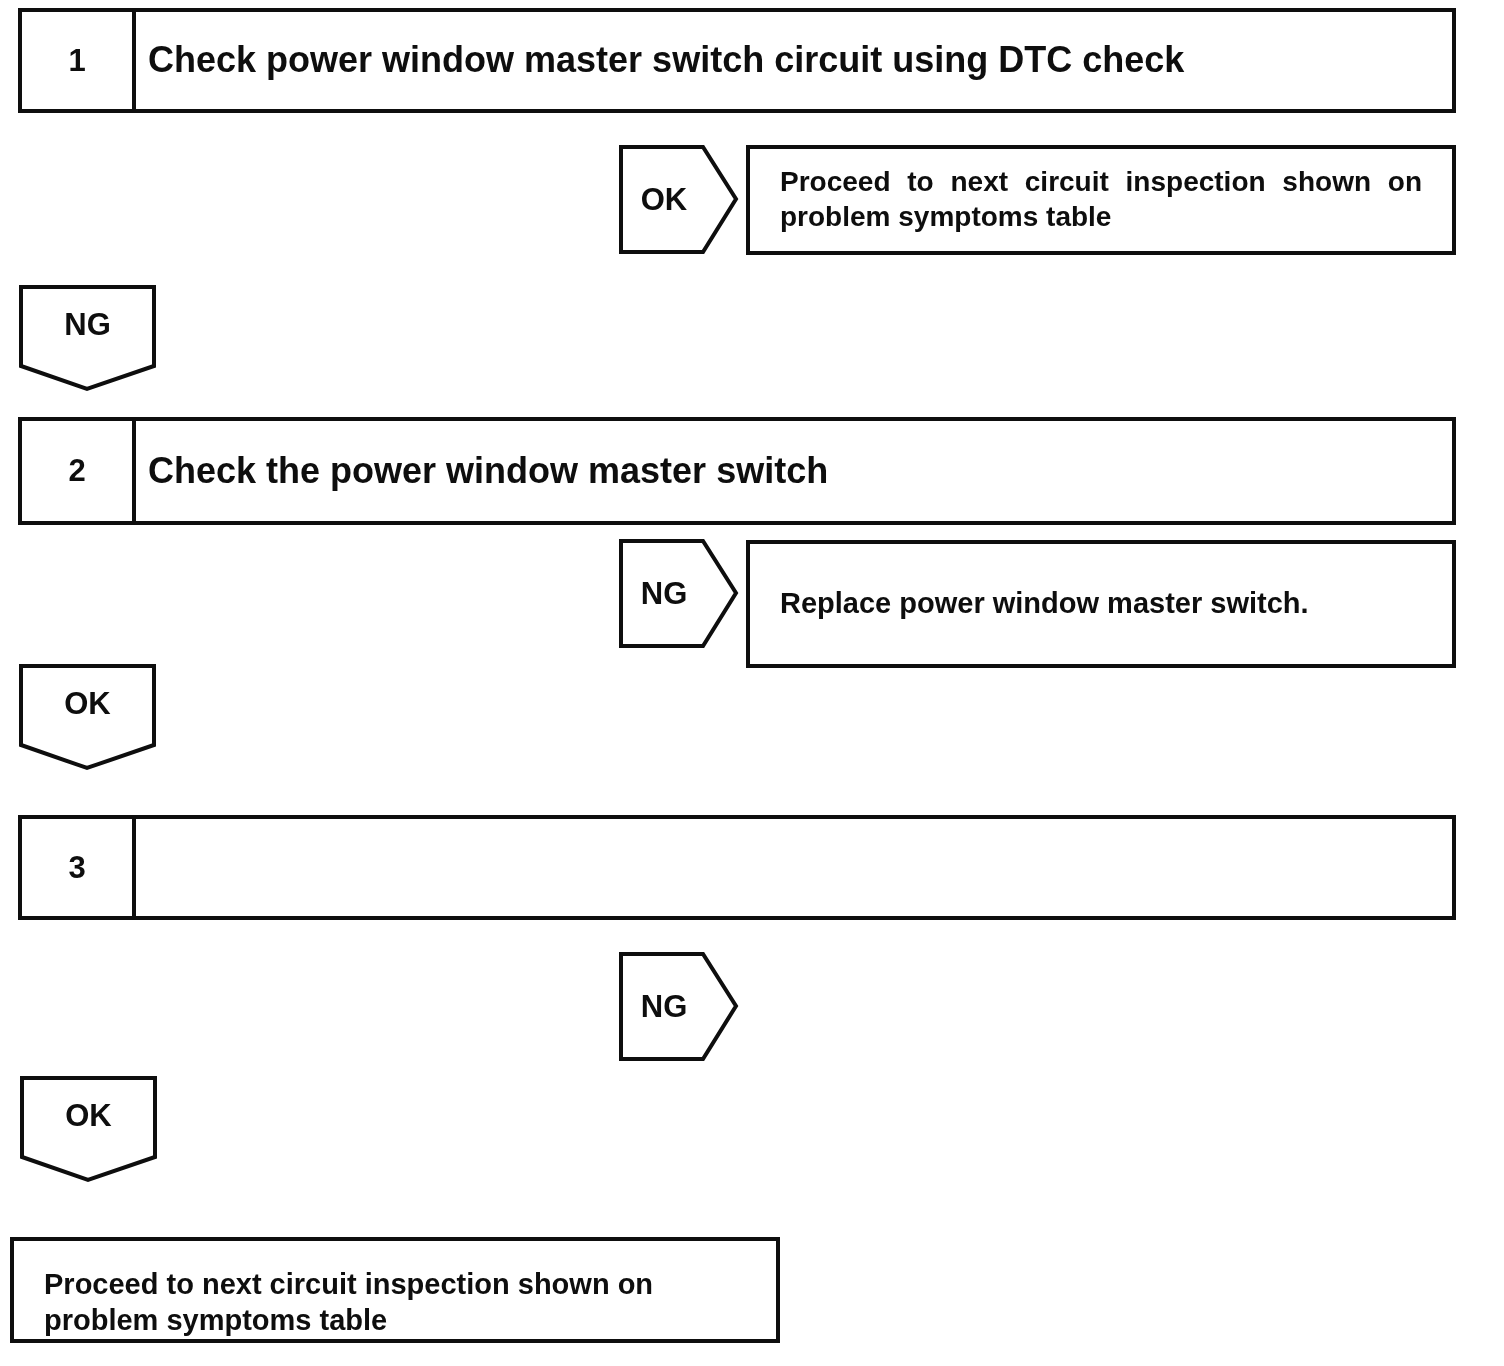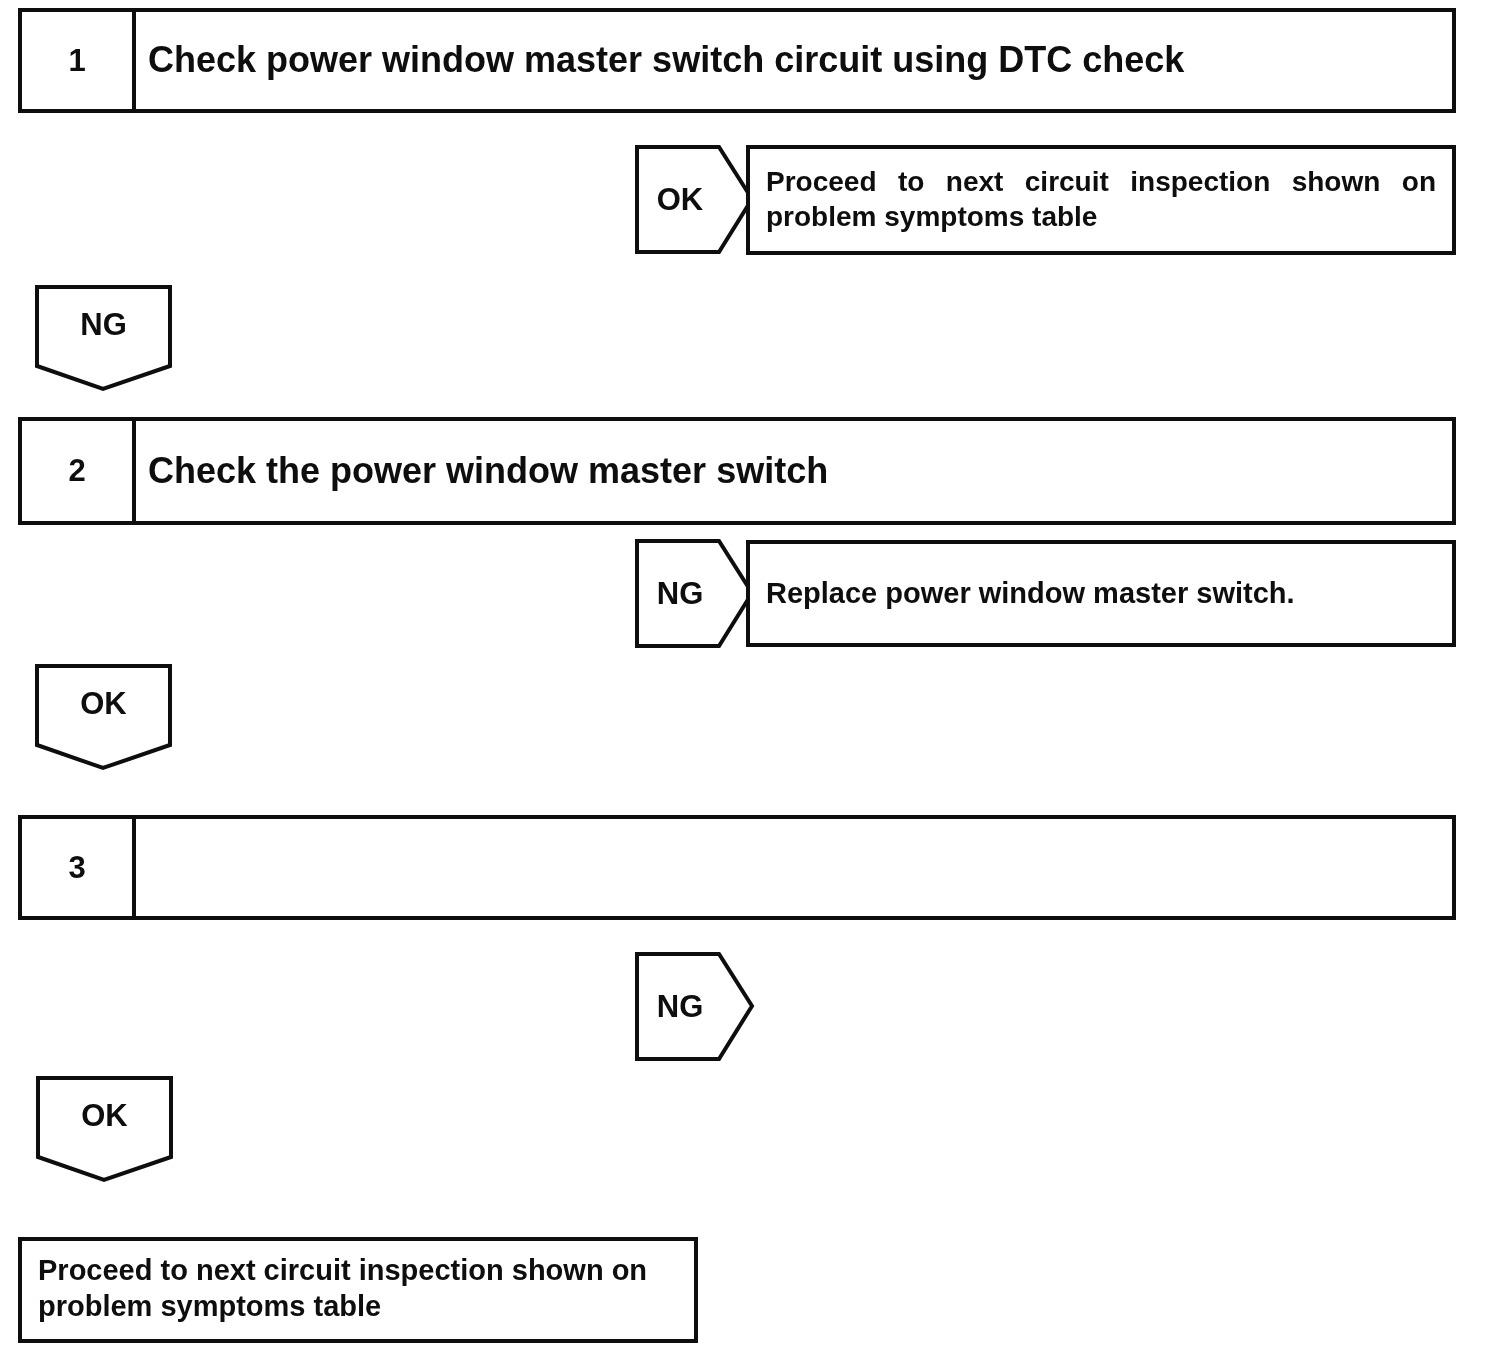--- a/index.html
+++ b/index.html
@@ -44,27 +44,27 @@
   .result {
     position: absolute;
     border: 4px solid #0e0e0e;
     background: #ffffff;
     display: flex;
     align-items: center;
     padding: 10px 16px;
     font-size: 29px;
     line-height: 1.24;
   }
-  .result p { margin: 0; width: 100%; white-space: pre-line; }
+  .result p { margin: 14px; width: 100%; white-space: pre-line; }
   .result.justified { font-size: 28px; }
   .result.justified p { text-align: justify; white-space: normal; }
   .result.top-align { align-items: flex-start; padding-top: 12px; }
 
   
-  .badge { position: absolute; margin-left: 16px; }
+  .badge { position: absolute; }
   .badge svg { position: absolute; left: 0; top: 0; display: block; }
   .badge svg polygon { fill: #ffffff; stroke: #0e0e0e; stroke-width: 4; stroke-linejoin: miter; }
   .badge .lbl {
     position: absolute;
     display: flex;
     align-items: center;
     justify-content: center;
     font-size: 31px;
   }
   .badge.right { width: 120px; height: 109px; }
@@ -103,21 +103,21 @@
     <div class="num">2</div>
     <div class="title">Check the power window master switch</div>
   </div>
 
   <div class="badge right" style="left:619px; top:539px">
     <svg width="120" height="109" viewBox="0 0 120 109">
       <polygon points="2,2 84,2 117,54 84,107 2,107"></polygon>
     </svg>
     <span class="lbl">NG</span>
   </div>
-  <div class="result" style="left:746px; top:540px; width:710px; height:107px">
+  <div class="result" style="left:746px; top:540px; width:710px; height:128px">
     <p>Replace power window master switch.</p>
   </div>
 
   <div class="badge down" style="left:19px; top:664px">
     <svg width="137" height="107" viewBox="0 0 137 107">
       <polygon points="2,2 135,2 135,81 68,104 2,81"></polygon>
     </svg>
     <span class="lbl">OK</span>
   </div>
 
@@ -132,18 +132,18 @@
     <span class="lbl">NG</span>
   </div>
 
   <div class="badge down" style="left:20px; top:1076px">
     <svg width="137" height="107" viewBox="0 0 137 107">
       <polygon points="2,2 135,2 135,81 68,104 2,81"></polygon>
     </svg>
     <span class="lbl">OK</span>
   </div>
 
-  <div class="result top-align" style="left:18px; top:1237px; width:680px; height:106px">
+  <div class="result top-align" style="left:10px; top:1237px; width:770px; height:106px">
     <p>Proceed to next circuit inspection shown on
 problem symptoms table</p>
   </div>
 
 </div>
 
 </body></html>

